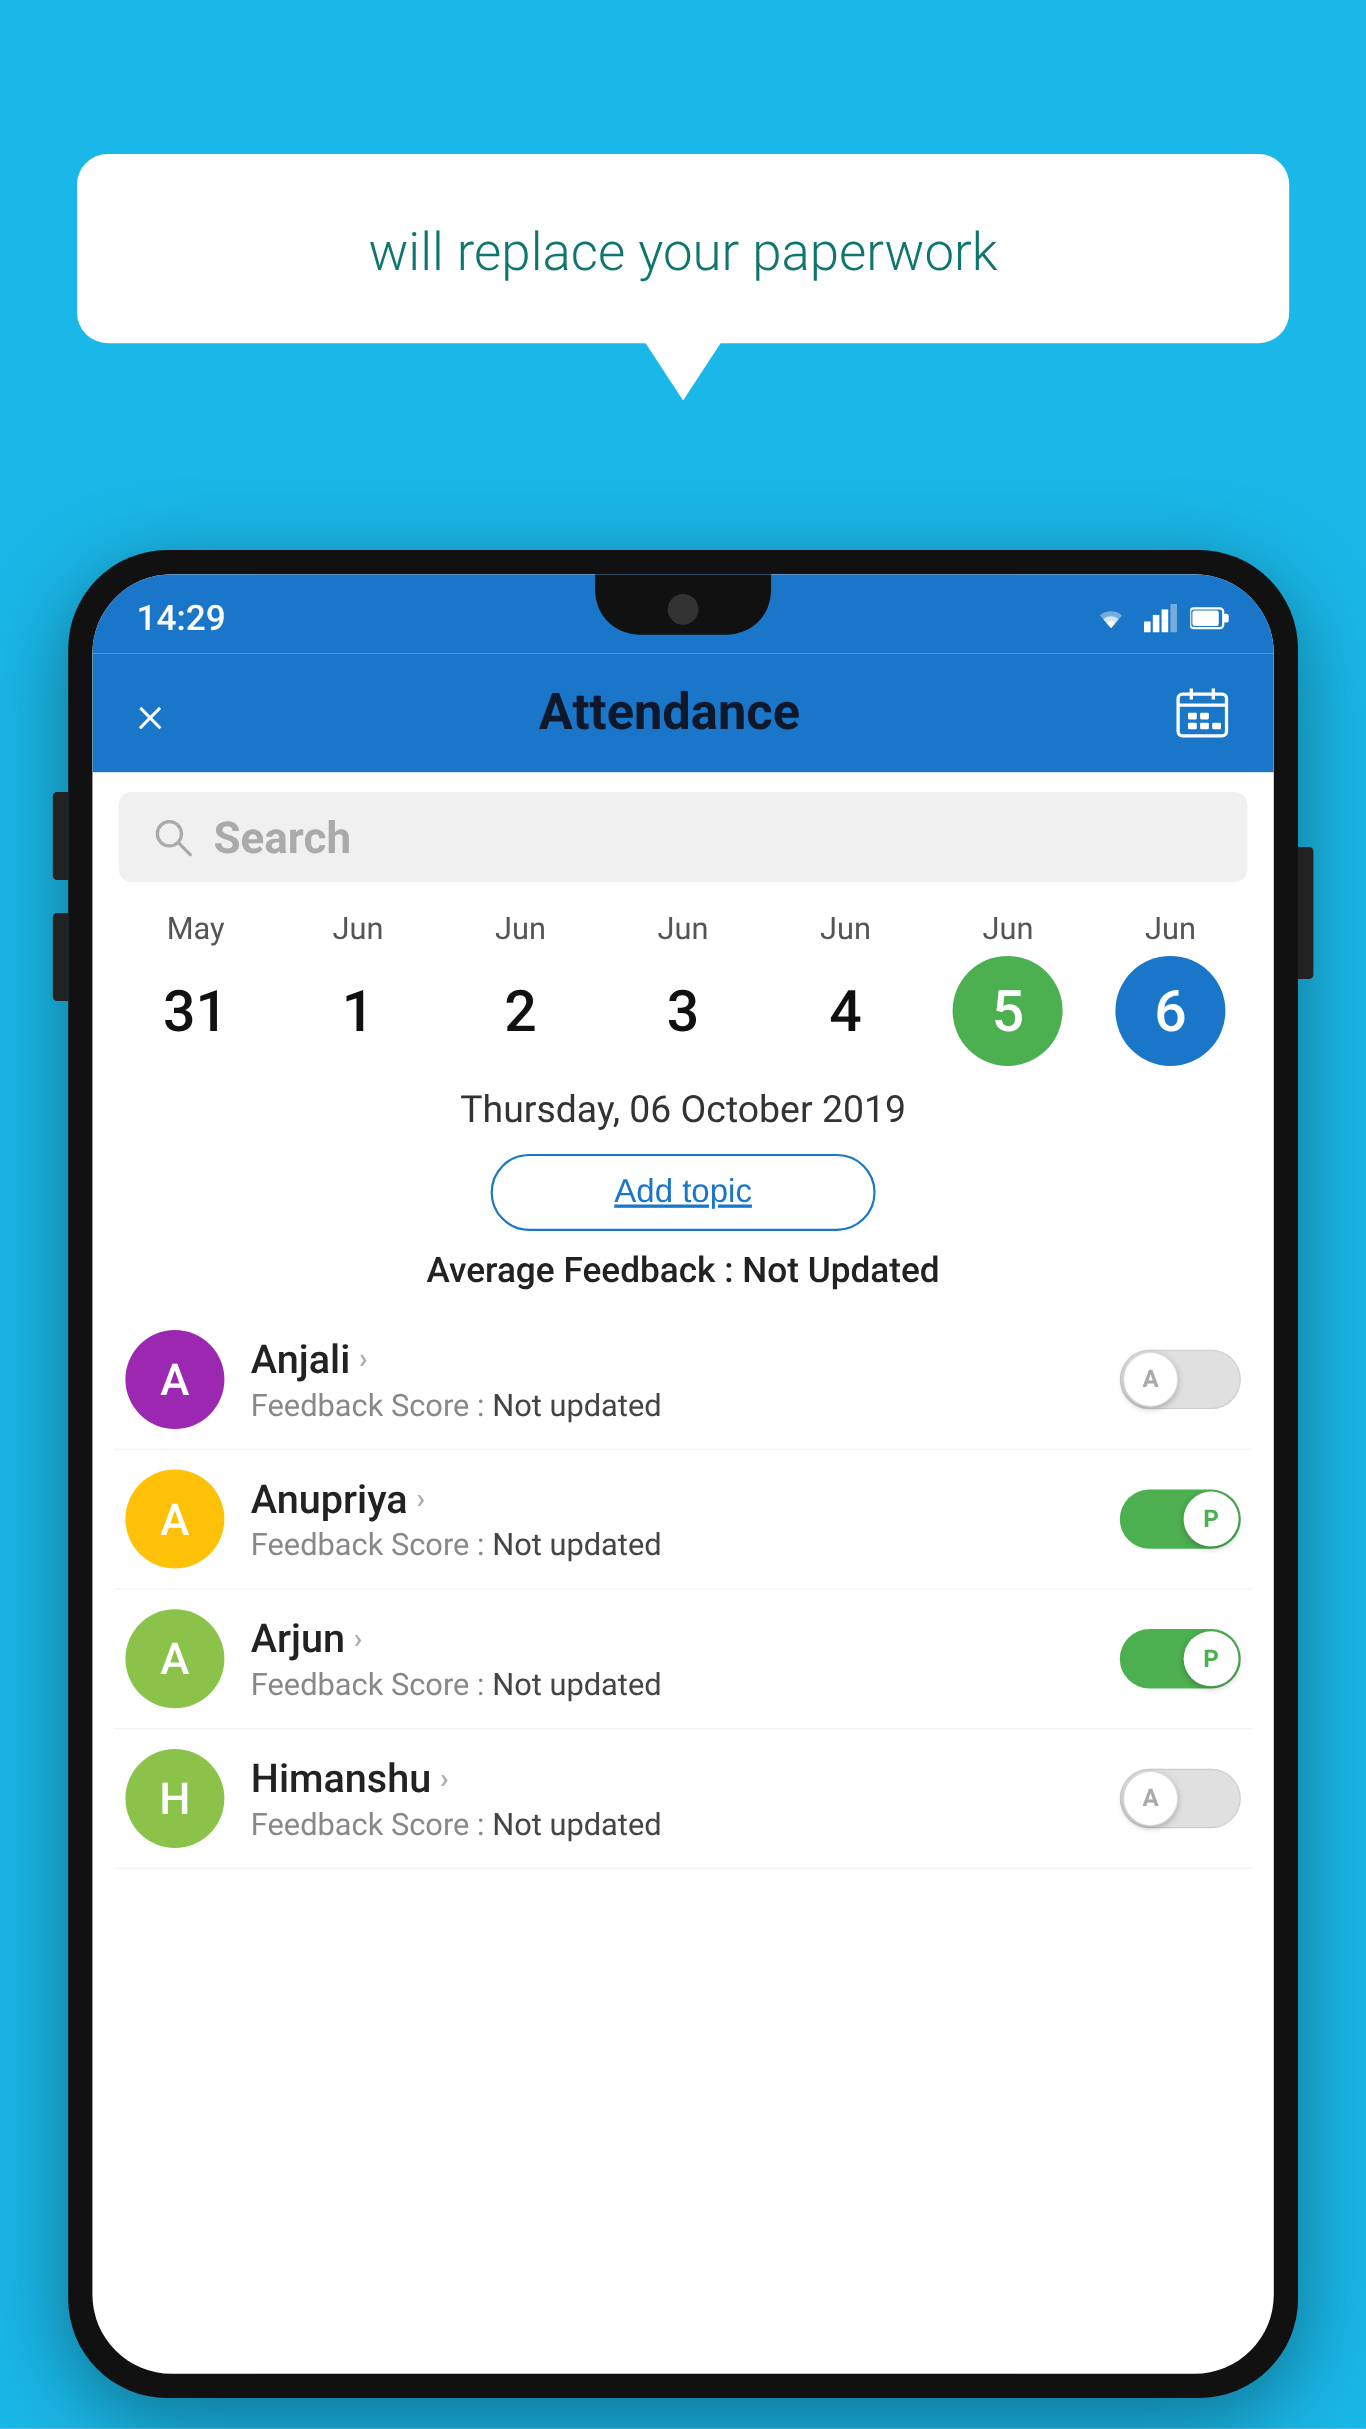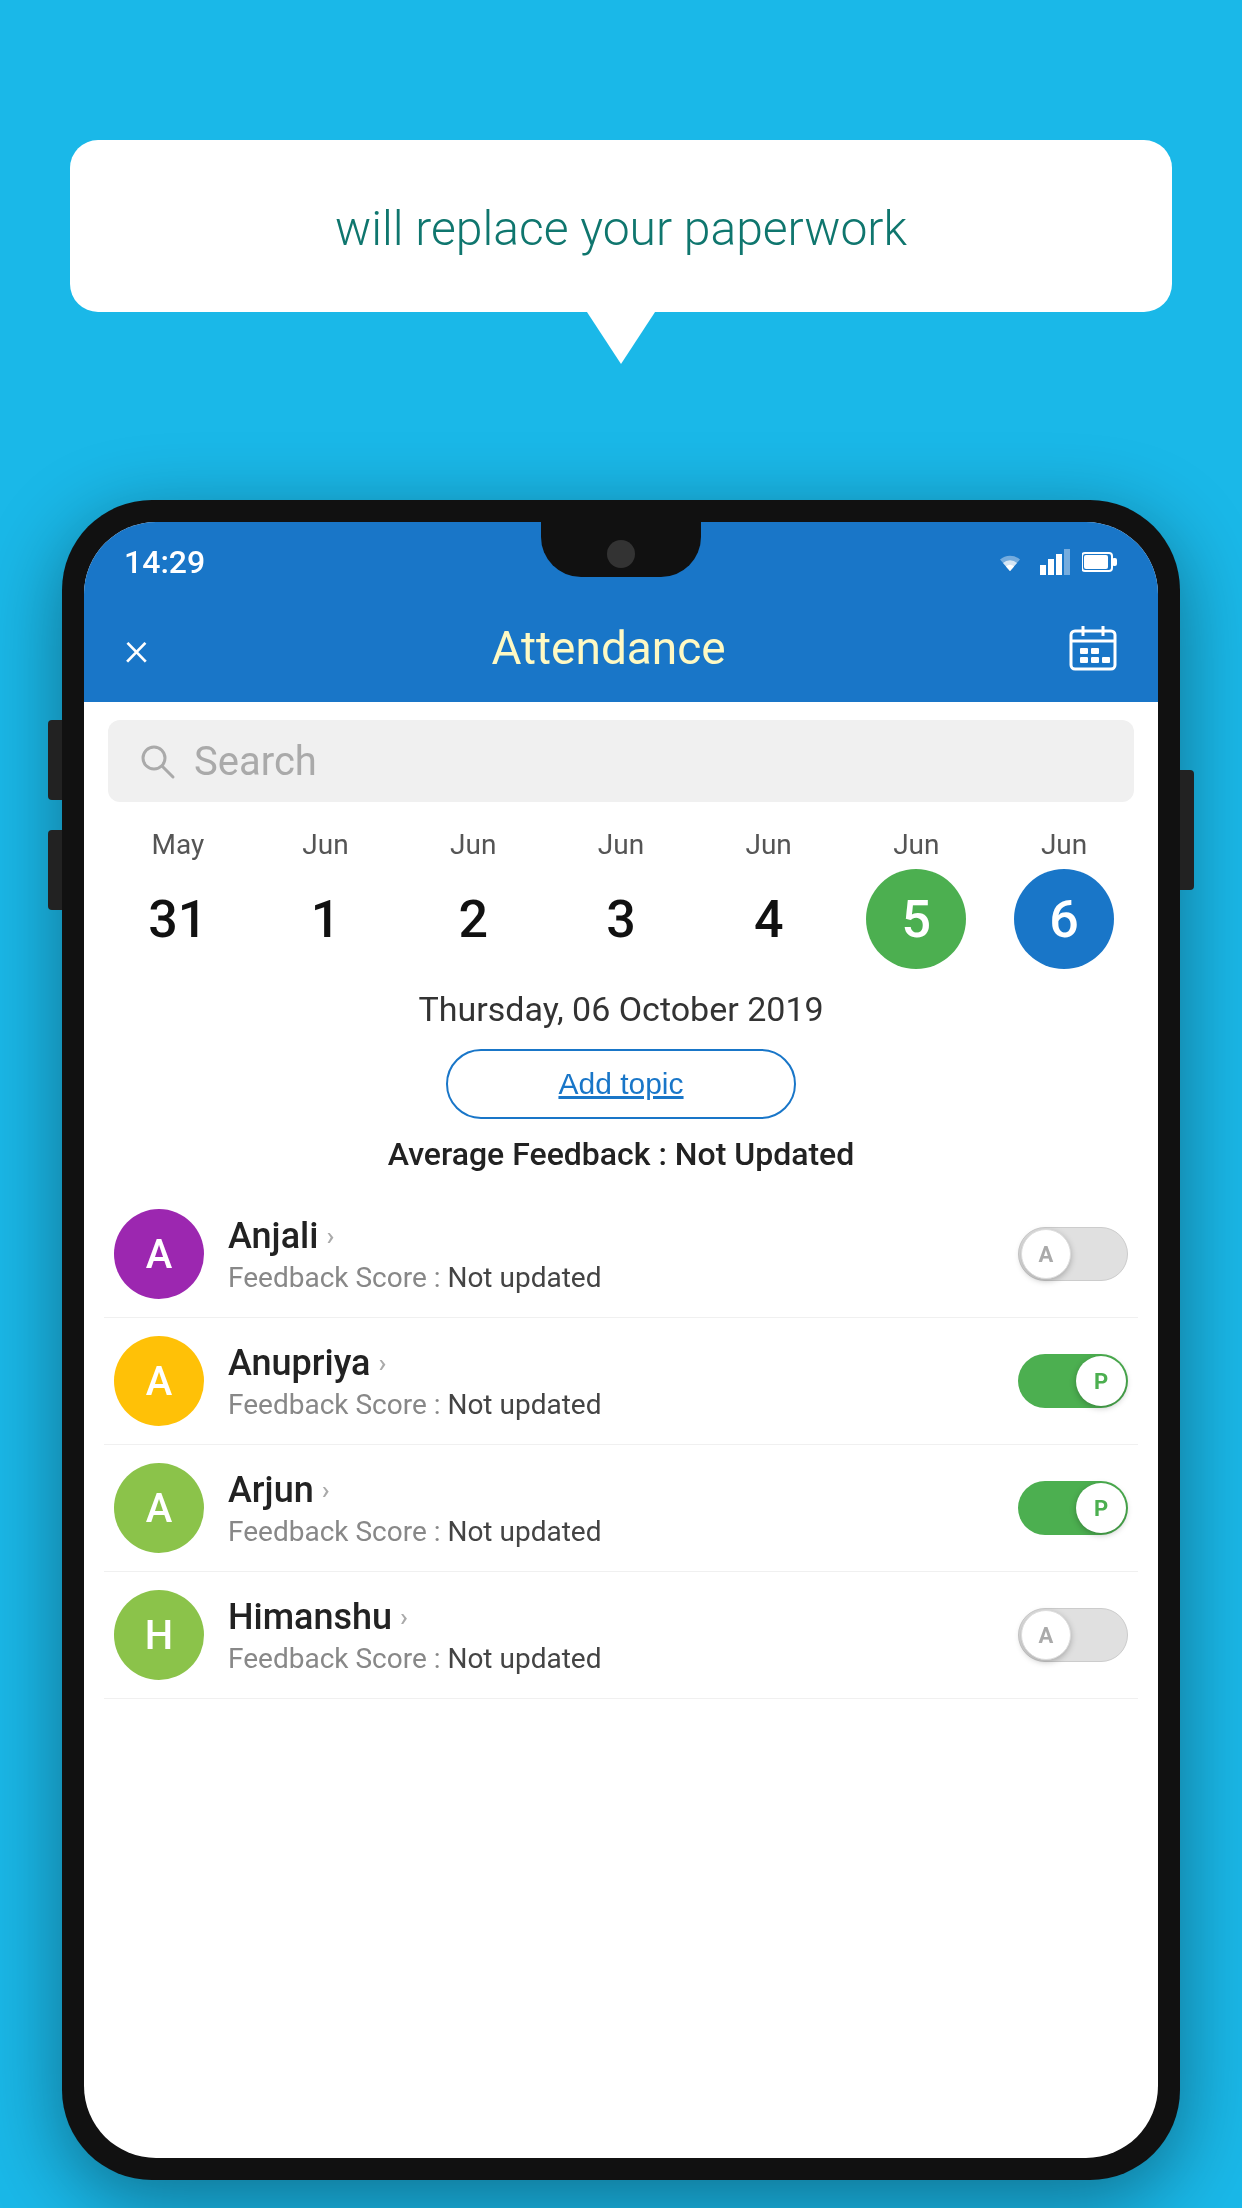--- a/index.html
+++ b/index.html
@@ -140,43 +140,43 @@
     }
 
     .app-bar-close {
       color: white;
       font-size: 48px;
       font-weight: 300;
       cursor: pointer;
     }
 
     .app-bar-title {
-      color: #fef9c3;
+      color: #0f172a;
       font-size: 46px;
-      font-weight: 400;
+      font-weight: 700;
       flex: 1;
       text-align: center;
     }
 
     
     .search-bar {
       background: #f0f0f0;
       margin: 18px 24px 10px;
       border-radius: 12px;
       height: 82px;
       display: flex;
       align-items: center;
       padding: 0 30px;
       gap: 18px;
     }
 
     .search-text {
       color: #aaa;
       font-size: 40px;
-      font-weight: 400;
+      font-weight: 700;
     }
 
     
     .date-strip {
       display: flex;
       justify-content: space-around;
       padding: 16px 20px 0;
     }
 
     .date-item {

